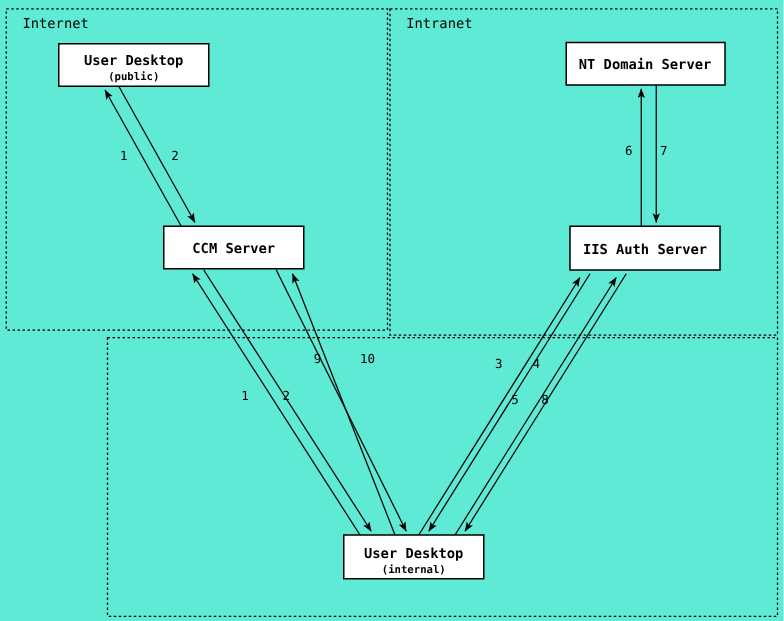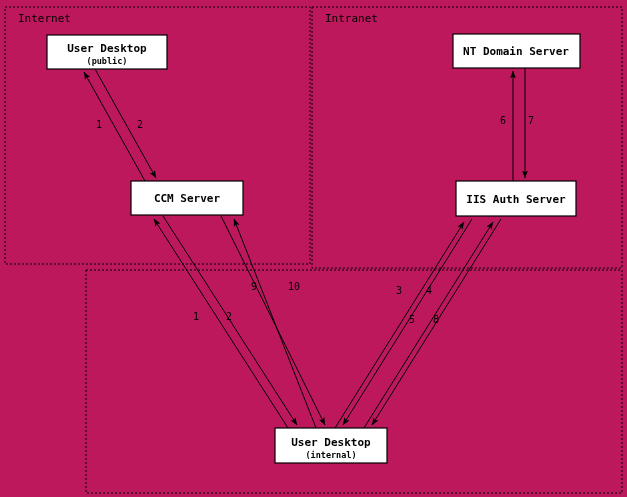--- a/index.html
+++ b/index.html
@@ -8,21 +8,21 @@
     padding: 0;
     background: #ffffff;
   }
   body {
     font-family: "DejaVu Sans Mono", monospace;
   }
   #diagram-root {
     position: relative;
     width: 627px;
     height: 497px;
-    background: #be185d;
+    background: #5eead4;
     overflow: hidden;
   }
   #diagram-svg {
     position: absolute;
     top: 0;
     left: 0;
     width: 627px;
     height: 497px;
   }
   .zone-label {

